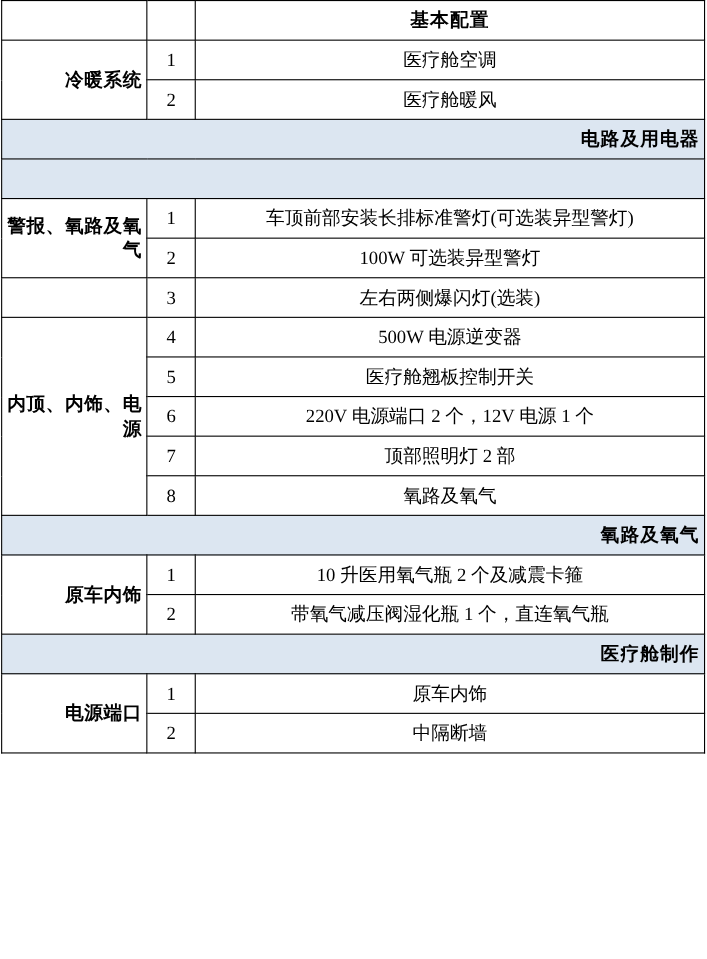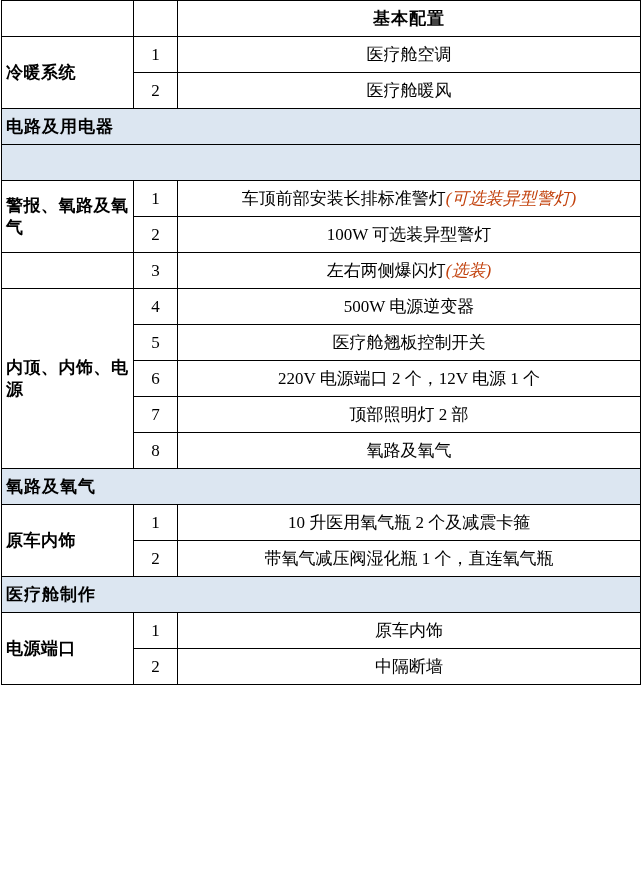--- a/index.html
+++ b/index.html
@@ -34,55 +34,54 @@
     line-height: 1.25;
     vertical-align: middle;
     height: 36px;
     box-sizing: border-box;
   }
   col.c-cat { width: 132px; }
   col.c-num { width: 44px; }
   col.c-desc { width: 463px; }
 
   td.cat {
-    text-align: left;
+    text-align: right;
     font-weight: bold;
     letter-spacing: 0.5px;
   }
   td.cat.plain {
     font-weight: normal;
   }
   td.num {
     text-align: center;
     font-family: "Liberation Serif", "DejaVu Serif", serif;
     font-size: 17px;
   }
   td.desc {
     text-align: center;
     padding-left: 7px;
   }
   td.section {
-    text-align: left;
+    text-align: right;
     background: #dce6f1;
     font-weight: bold;
     font-size: 17px;
     letter-spacing: 1px;
   }
   td.section.blank {
     font-weight: normal;
   }
   td.header-title {
     text-align: center;
     font-weight: bold;
     font-size: 18px;
     letter-spacing: 1px;
   }
   .redtxt {
-    color: #c2410c;
-    font-style: italic;
+    color: #000000;
   }
 </style>
 </head>
 <body>
 
 <div class="sheet">
   <table class="spec">
     <colgroup>
       <col class="c-cat">
       <col class="c-num">

